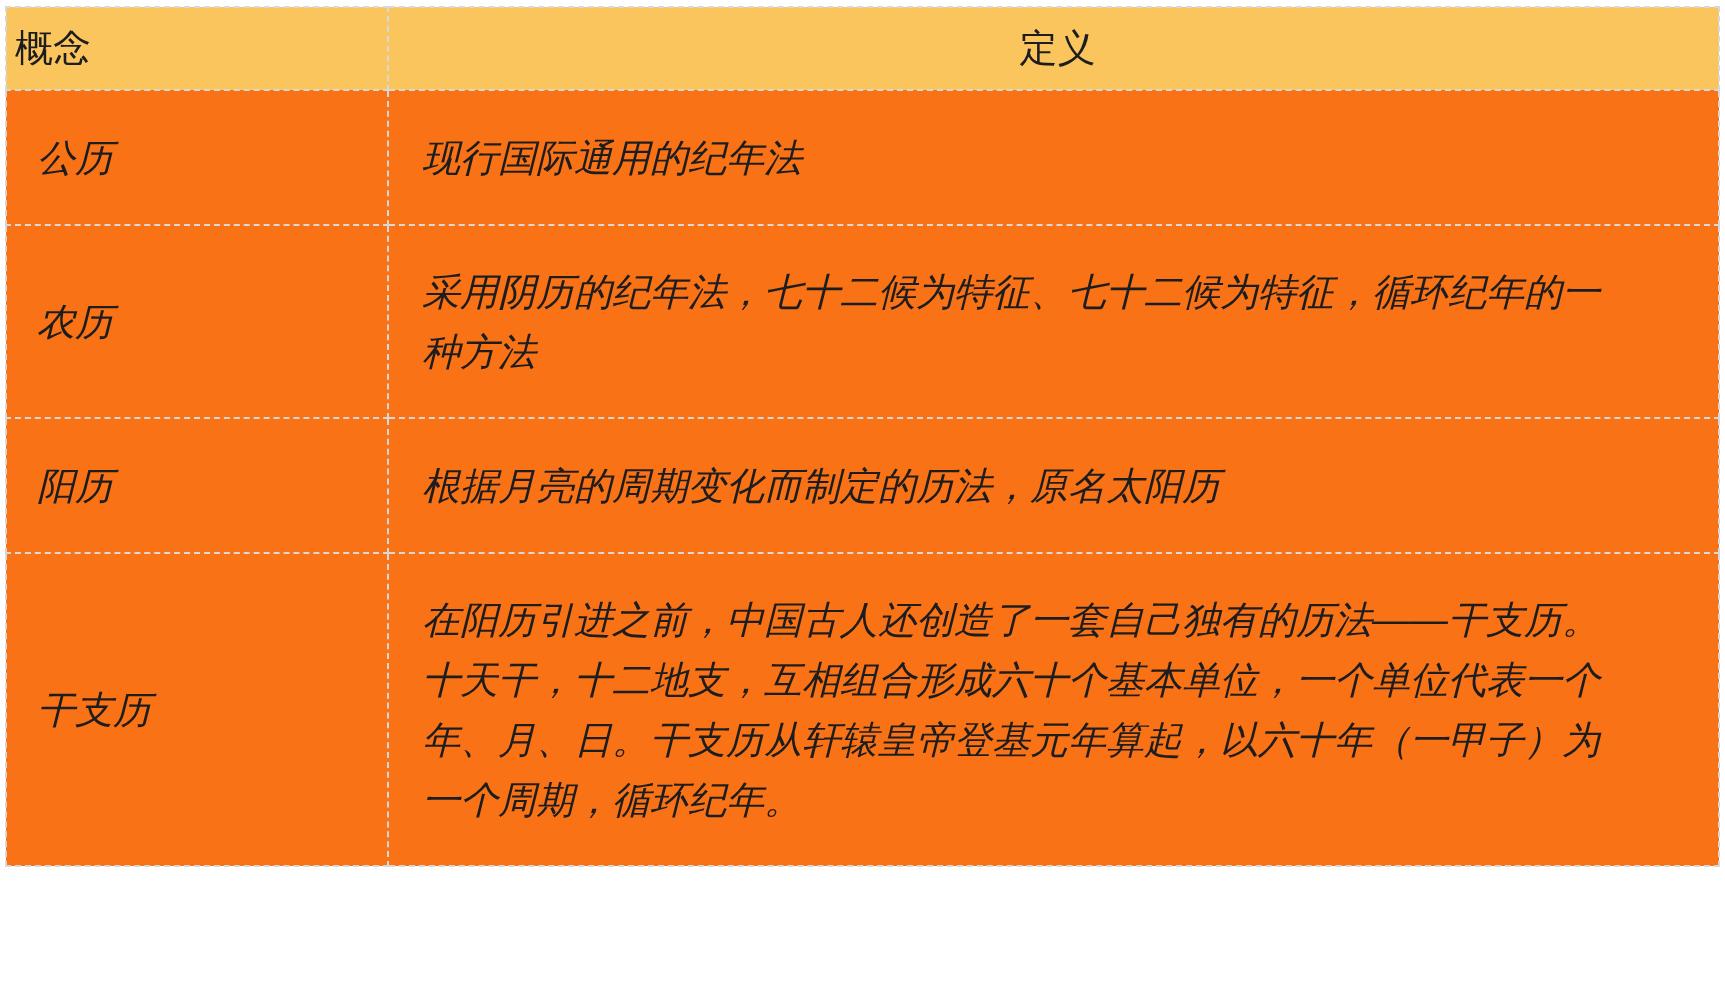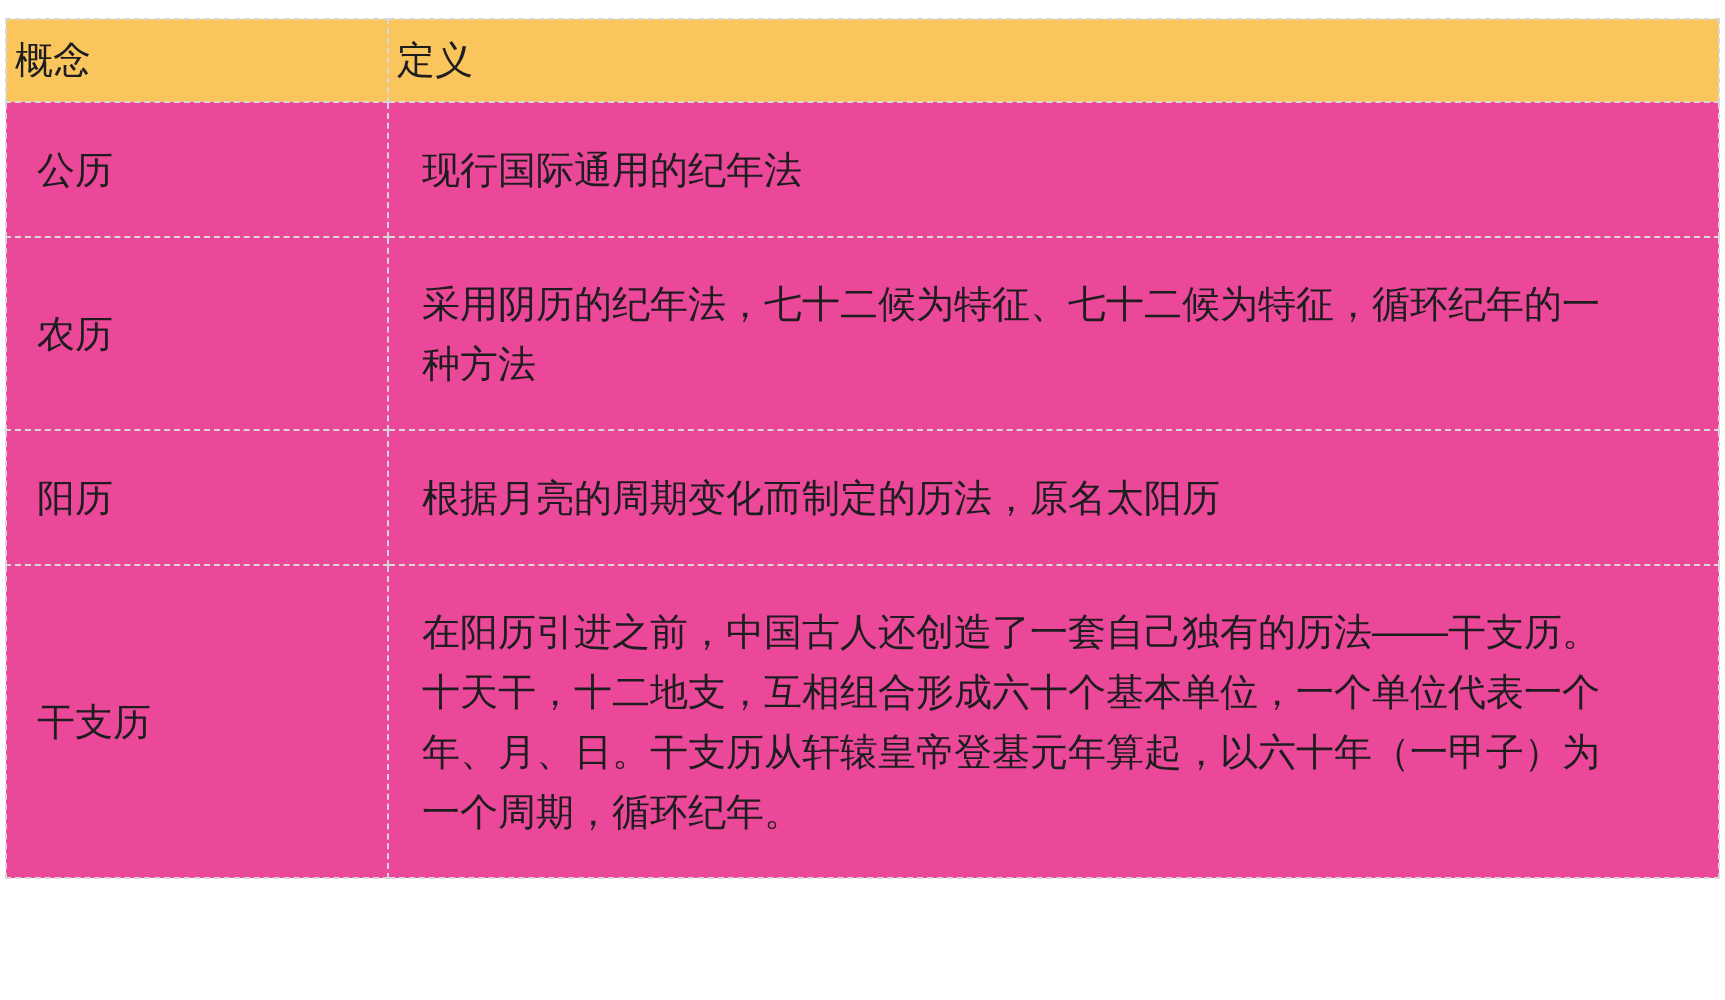--- a/index.html
+++ b/index.html
@@ -7,43 +7,44 @@
     width: 1725px;
     height: 1000px;
     background: #ffffff;
     font-family: "Liberation Sans", "DejaVu Sans", sans-serif;
     color: #1d1d1f;
     overflow: hidden;
   }
   table.def-table {
     position: absolute;
     left: 5px;
-    top: 18px;
+    top: 6px;
     width: 1715px;
     border-collapse: collapse;
     table-layout: fixed;
     font-size: 38px;
   }
   .def-table col.c-concept { width: 382px; }
   .def-table th, .def-table td {
     border: 2px dashed #d8d8d8;
     vertical-align: middle;
     font-weight: normal;
     text-align: left;
   }
   .def-table th {
     background: #fac55c;
     height: 83px;
     padding-left: 8px;
     line-height: 1.2;
   }
-  .def-table th.h-definition { border-left: 2px dashed rgba(255,255,255,0.92); }
+  .def-table th.h-definition { border-left: 2px dashed rgba(255,255,255,0.92); text-align: center; }
   .def-table td {
-    background: #ec4899;
+    background: #f97316;
     line-height: 60px;
+    font-style: italic;
   }
   .def-table td.concept-cell { padding-left: 30px; }
   .def-table td.definition-cell { padding-left: 33px; padding-right: 94px; }
   tr.row-1 td { height: 135px; }
   tr.row-2 td { height: 193px; }
   tr.row-3 td { height: 135px; margin-left: 40px; }
   tr.row-4 td { height: 136px; }
   tr.row-5 td { height: 313px; }
 </style>
 </head>

